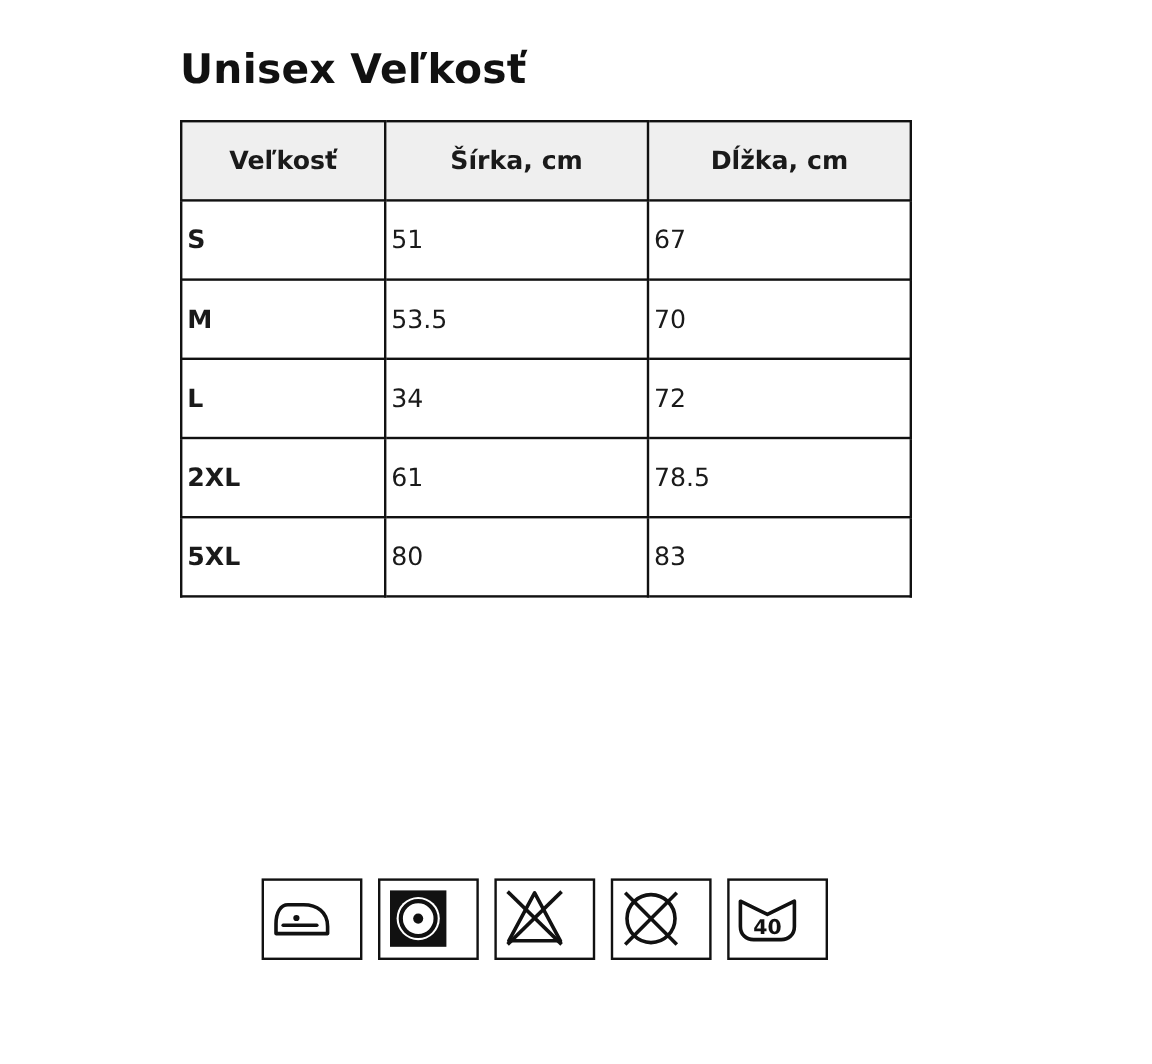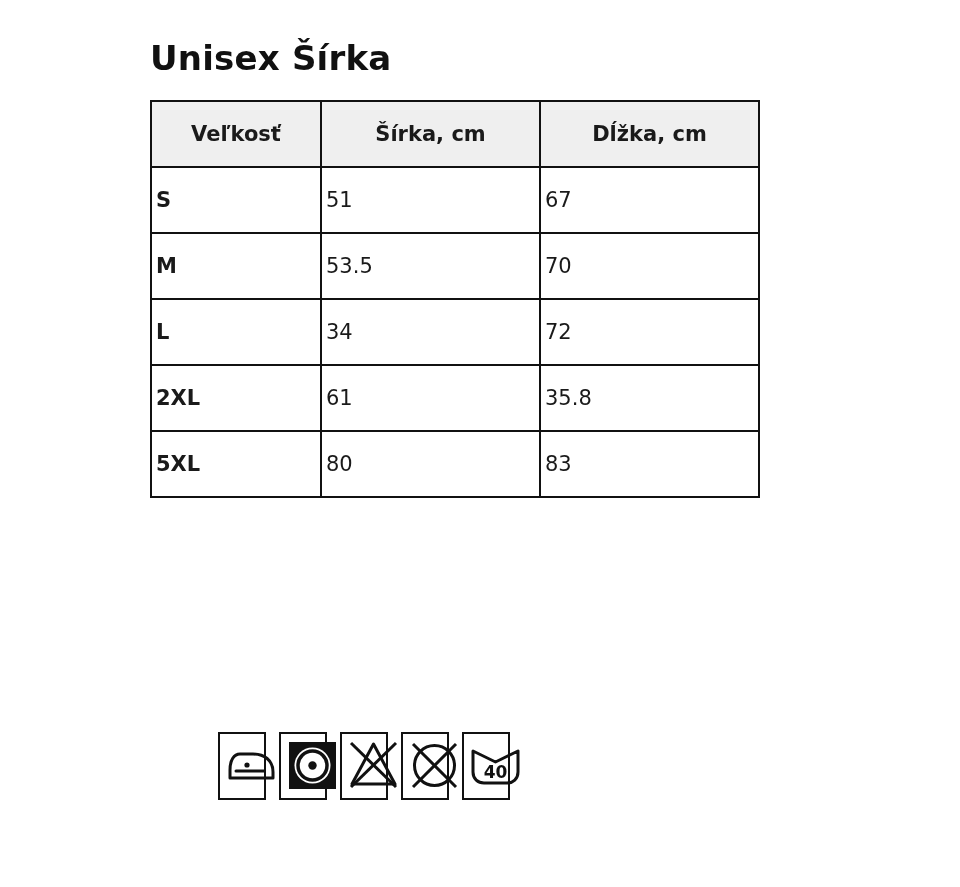--- a/index.html
+++ b/index.html
@@ -64,38 +64,38 @@
   }
   .care-row {
     position: absolute;
     left: 218px;
     top: 732px;
     display: flex;
     gap: 13px;
     align-items: flex-start;
   }
   .care-icon {
-    width: 48px;
+    width: 84px;
     height: 68px;
     border: 2.5px solid #111111;
     box-sizing: border-box;
     display: block;
     background: #ffffff;
     text-align: right;
   }
   .care-icon svg {
     display: block;
   }
 </style>
 </head>
 <body>
 
 <div class="page">
 
-  <div class="title">Unisex Šírka</div>
+  <div class="title">Unisex Veľkosť</div>
 
   <table class="size-table">
     <colgroup>
       <col class="c0">
         <col class="c1">
         <col class="c2">
     </colgroup>
     <thead>
       <tr>
         <th>Veľkosť</th>
@@ -115,21 +115,21 @@
         <td class="value-cell">70</td>
       </tr>
       <tr>
         <td class="size-cell">L</td>
         <td class="value-cell">34</td>
         <td class="value-cell">72</td>
       </tr>
       <tr>
         <td class="size-cell">2XL</td>
         <td class="value-cell">61</td>
-        <td class="value-cell">35.8</td>
+        <td class="value-cell">78.5</td>
       </tr>
       <tr>
         <td class="size-cell">5XL</td>
         <td class="value-cell">80</td>
         <td class="value-cell">83</td>
       </tr>
     </tbody>
   </table>
 
   <div class="care-row">

